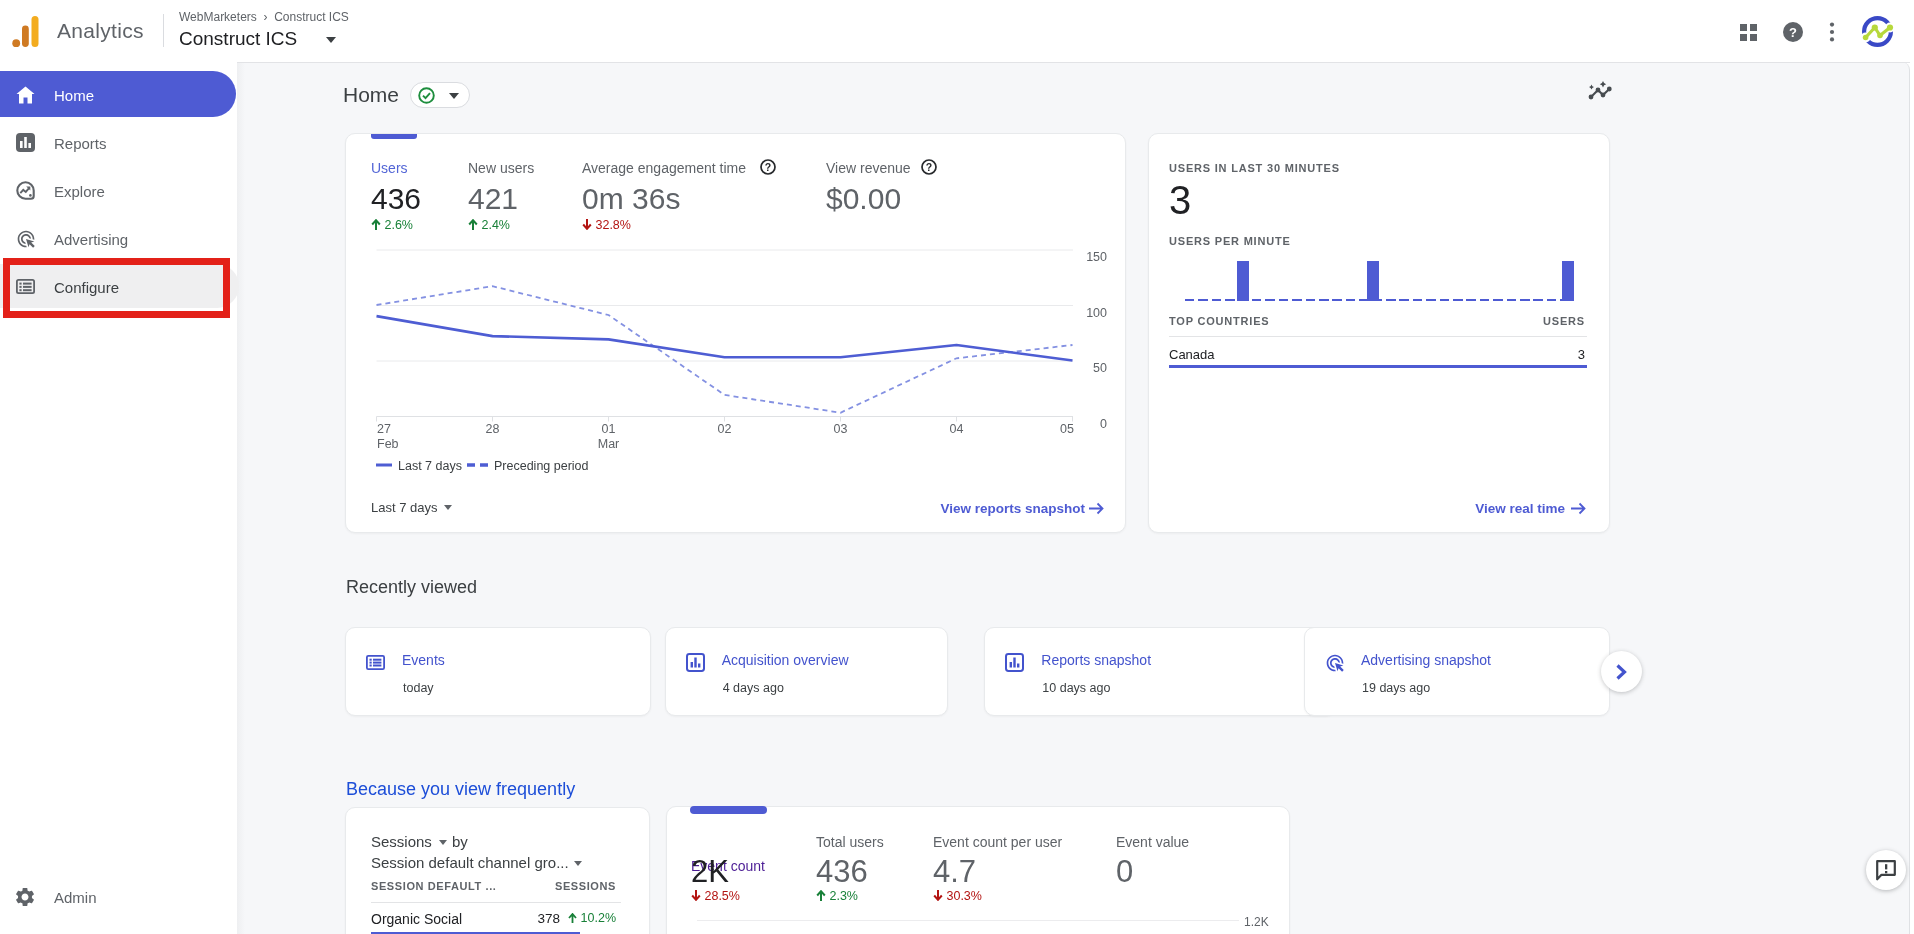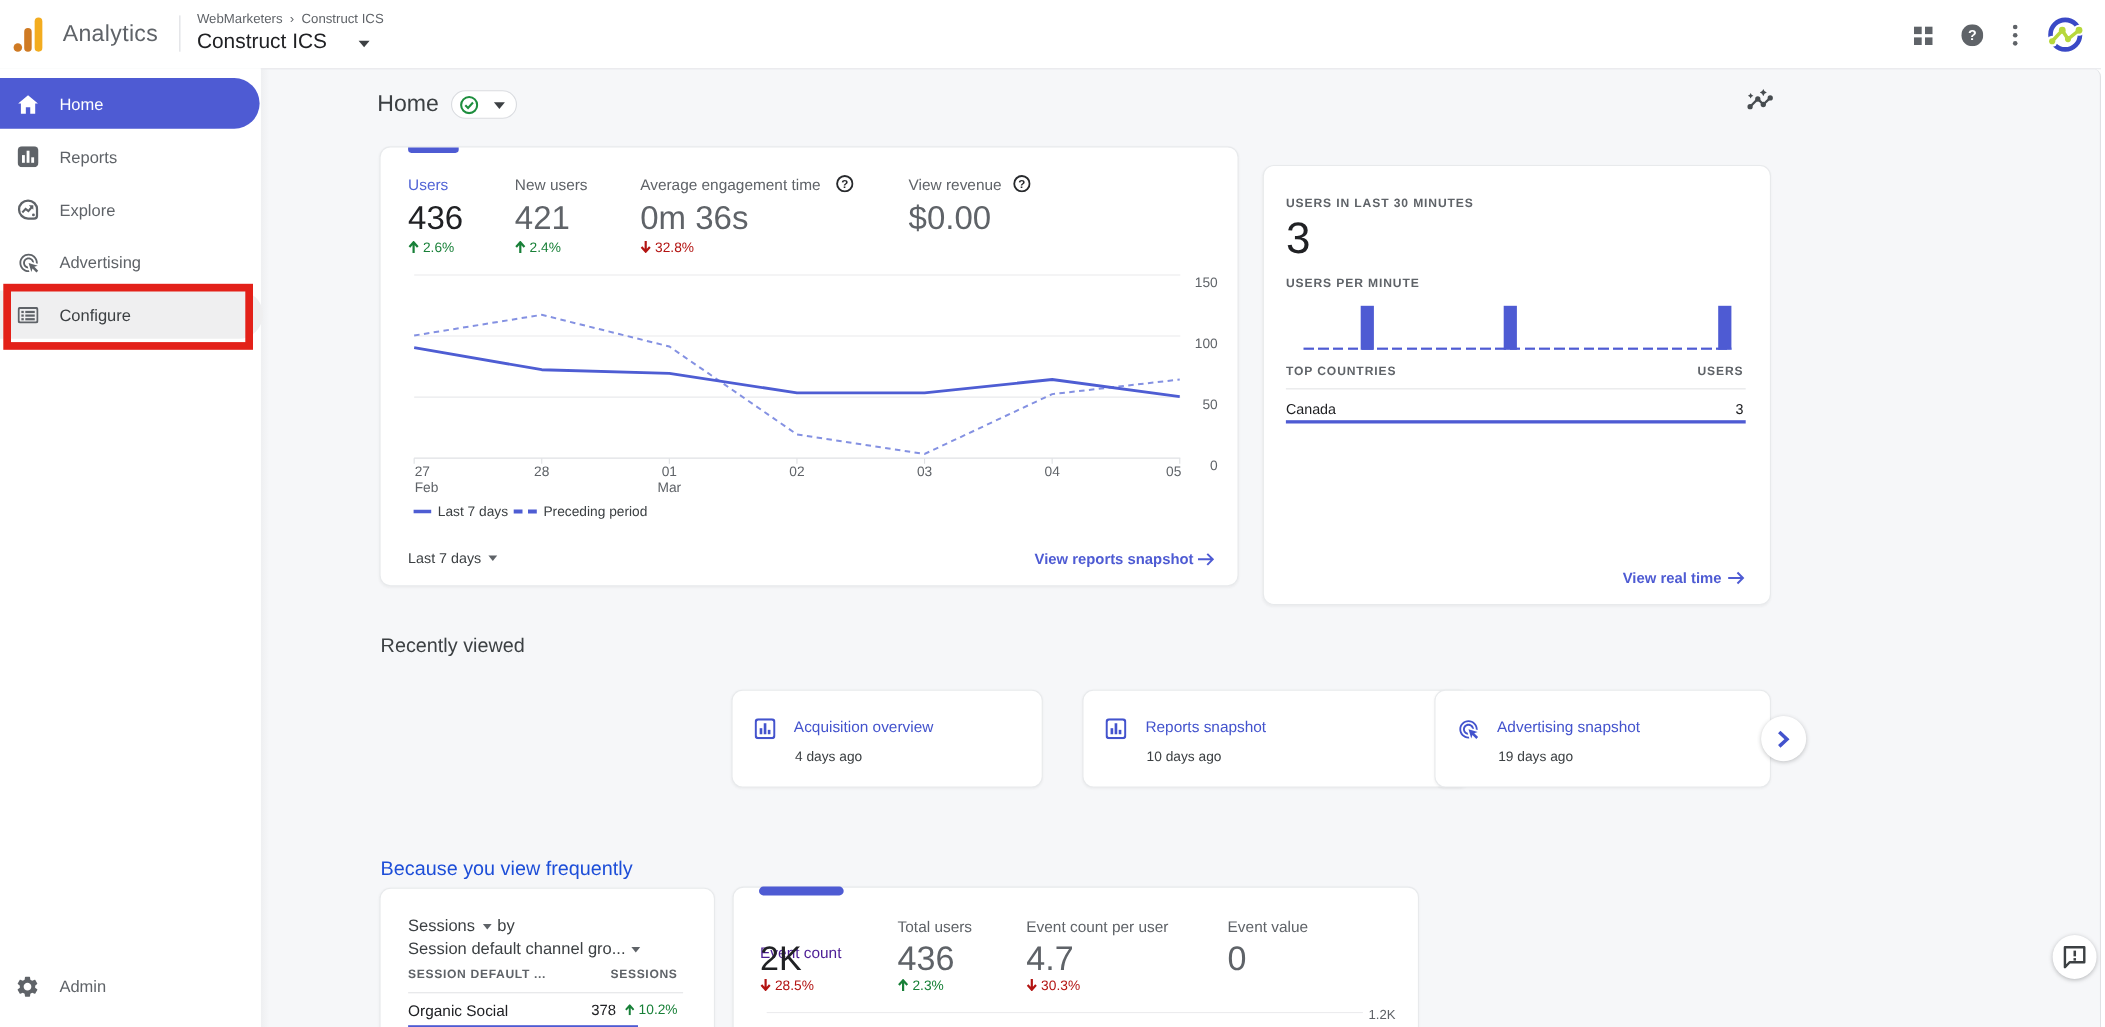--- a/index.html
+++ b/index.html
@@ -207,21 +207,21 @@
     </svg>
 
     <div class="abs" style="left:25px;top:366px;font-size:13px;color:#3c4043;">Last 7 days</div>
     <div class="abs" style="left:98px;top:371px;width:0;height:0;border-left:4.5px solid transparent;border-right:4.5px solid transparent;border-top:5.5px solid #5f6368;"></div>
     <div class="abs" style="right:40px;top:367px;font-size:13.5px;color:#4e5bd3;font-weight:bold;">View reports snapshot</div>
     <svg class="abs" style="right:20px;top:368px;" width="16" height="13" viewBox="0 0 16 13">
       <path d="M0 6.5 L13.5 6.5 M8.5 1.5 L13.5 6.5 L8.5 11.5" fill="none" stroke="#4e5bd3" stroke-width="1.8"></path>
     </svg>
   </div>
 
-  <div id="card2" class="card" style="left:1148px;top:150px;width:462px;height:400px;">
+  <div id="card2" class="card" style="left:1148px;top:133px;width:462px;height:400px;">
     <div class="abs" style="left:20px;top:28px;font-size:11px;letter-spacing:0.8px;color:#5f6368;font-weight:bold;">USERS IN LAST 30 MINUTES</div>
     <div class="abs" style="left:20px;top:44px;font-size:40px;color:#202124;">3</div>
     <div class="abs" style="left:20px;top:101px;font-size:11px;letter-spacing:0.8px;color:#5f6368;font-weight:bold;">USERS PER MINUTE</div>
 
     <div class="abs" style="left:36px;top:165px;width:389px;height:2px;background:repeating-linear-gradient(90deg,#4e5bd3 0 9.5px,transparent 9.5px 13.4px);"></div>
     <div class="abs" style="left:88px;top:126.5px;width:12px;height:40.5px;background:#4e5bd3;"></div>
     <div class="abs" style="left:218px;top:126.5px;width:12px;height:40.5px;background:#4e5bd3;"></div>
     <div class="abs" style="left:413px;top:126.5px;width:12px;height:40.5px;background:#4e5bd3;"></div>
 
     <div class="abs" style="left:20px;top:181px;font-size:11px;letter-spacing:0.8px;color:#5f6368;font-weight:bold;">TOP COUNTRIES</div>
@@ -231,20 +231,33 @@
     <div class="abs" style="right:24px;top:213px;font-size:13px;color:#202124;">3</div>
     <div class="abs" style="left:20px;top:231px;width:418px;height:3px;background:#4e5bd3;"></div>
 
     <div class="abs" style="right:44px;top:367px;font-size:13.5px;color:#4e5bd3;font-weight:bold;">View real time</div>
     <svg class="abs" style="right:22px;top:368px;" width="16" height="13" viewBox="0 0 16 13">
       <path d="M0 6.5 L13.5 6.5 M8.5 1.5 L13.5 6.5 L8.5 11.5" fill="none" stroke="#4e5bd3" stroke-width="1.8"></path>
     </svg>
   </div>
 
   <div class="abs" style="left:346px;top:577px;font-size:18px;color:#3c4043;">Recently viewed</div>
+  <div class="card" style="left:345px;top:627px;width:306px;height:89px;">
+    <svg class="abs" style="left:20px;top:27px;" width="19" height="15" viewBox="0 0 19 15">
+      <rect x="0.9" y="0.9" width="17.2" height="13.2" rx="1.4" fill="none" stroke="#4353cd" stroke-width="1.8"></rect>
+      <rect x="3.5" y="3.7" width="2.2" height="2.0" fill="#4353cd"></rect>
+        <rect x="7" y="3.7" width="8.4" height="2.0" fill="#4353cd"></rect>
+      <rect x="3.5" y="6.6" width="2.2" height="2.0" fill="#4353cd"></rect>
+        <rect x="7" y="6.6" width="8.4" height="2.0" fill="#4353cd"></rect>
+      <rect x="3.5" y="9.5" width="2.2" height="2.0" fill="#4353cd"></rect>
+        <rect x="7" y="9.5" width="8.4" height="2.0" fill="#4353cd"></rect>
+    </svg>
+    <div class="abs" style="left:56px;top:24px;font-size:14px;color:#4353cd;">Events</div>
+    <div class="abs" style="left:57px;top:53px;font-size:12.5px;color:#3c4043;">today</div>
+  </div>
   <div class="card" style="left:664.7px;top:627px;width:283px;height:89px;">
     <svg class="abs" style="left:20px;top:25px;" width="19" height="19" viewBox="0 0 19 19">
       <rect x="1" y="1" width="17" height="17" rx="2.4" fill="none" stroke="#4353cd" stroke-width="2"></rect>
       <rect x="4.6" y="9" width="2.4" height="5.5" fill="#4353cd"></rect>
       <rect x="8.3" y="4.5" width="2.4" height="10" fill="#4353cd"></rect>
       <rect x="12" y="10.5" width="2.4" height="4" fill="#4353cd"></rect>
     </svg>
     <div class="abs" style="left:56px;top:24px;font-size:14px;color:#4353cd;">Acquisition overview</div>
     <div class="abs" style="left:57px;top:53px;font-size:12.5px;color:#3c4043;">4 days ago</div>
   </div>

